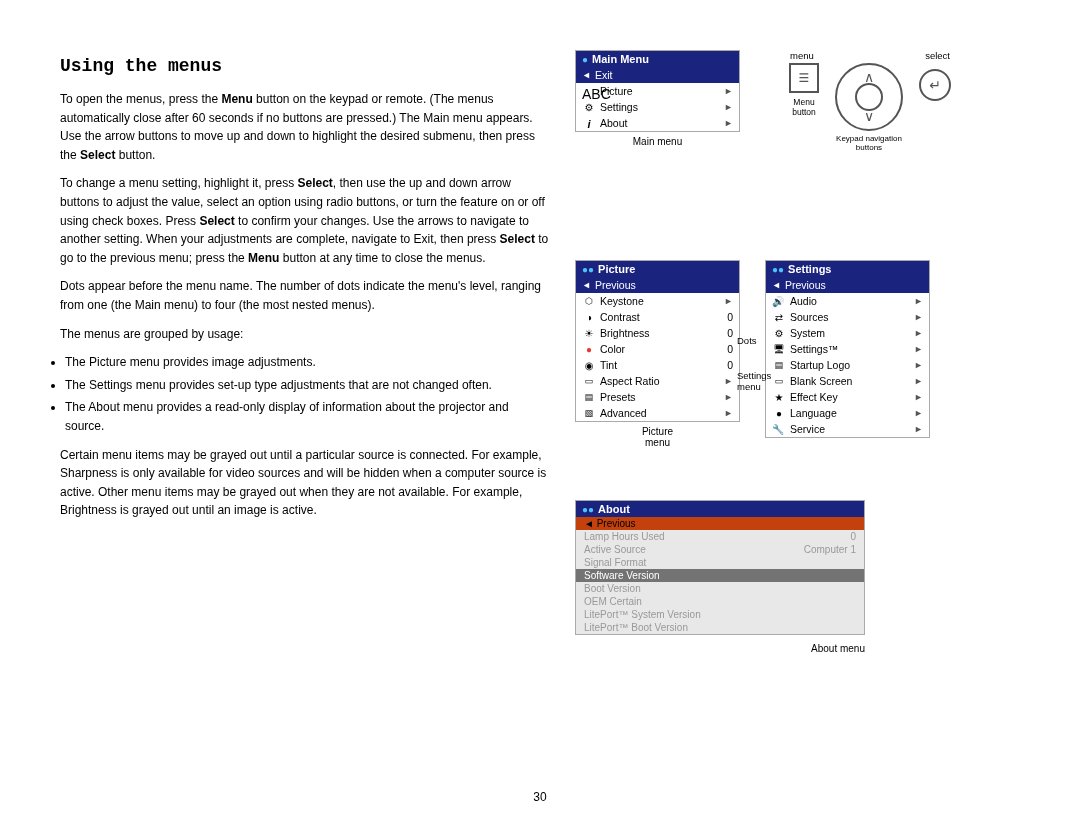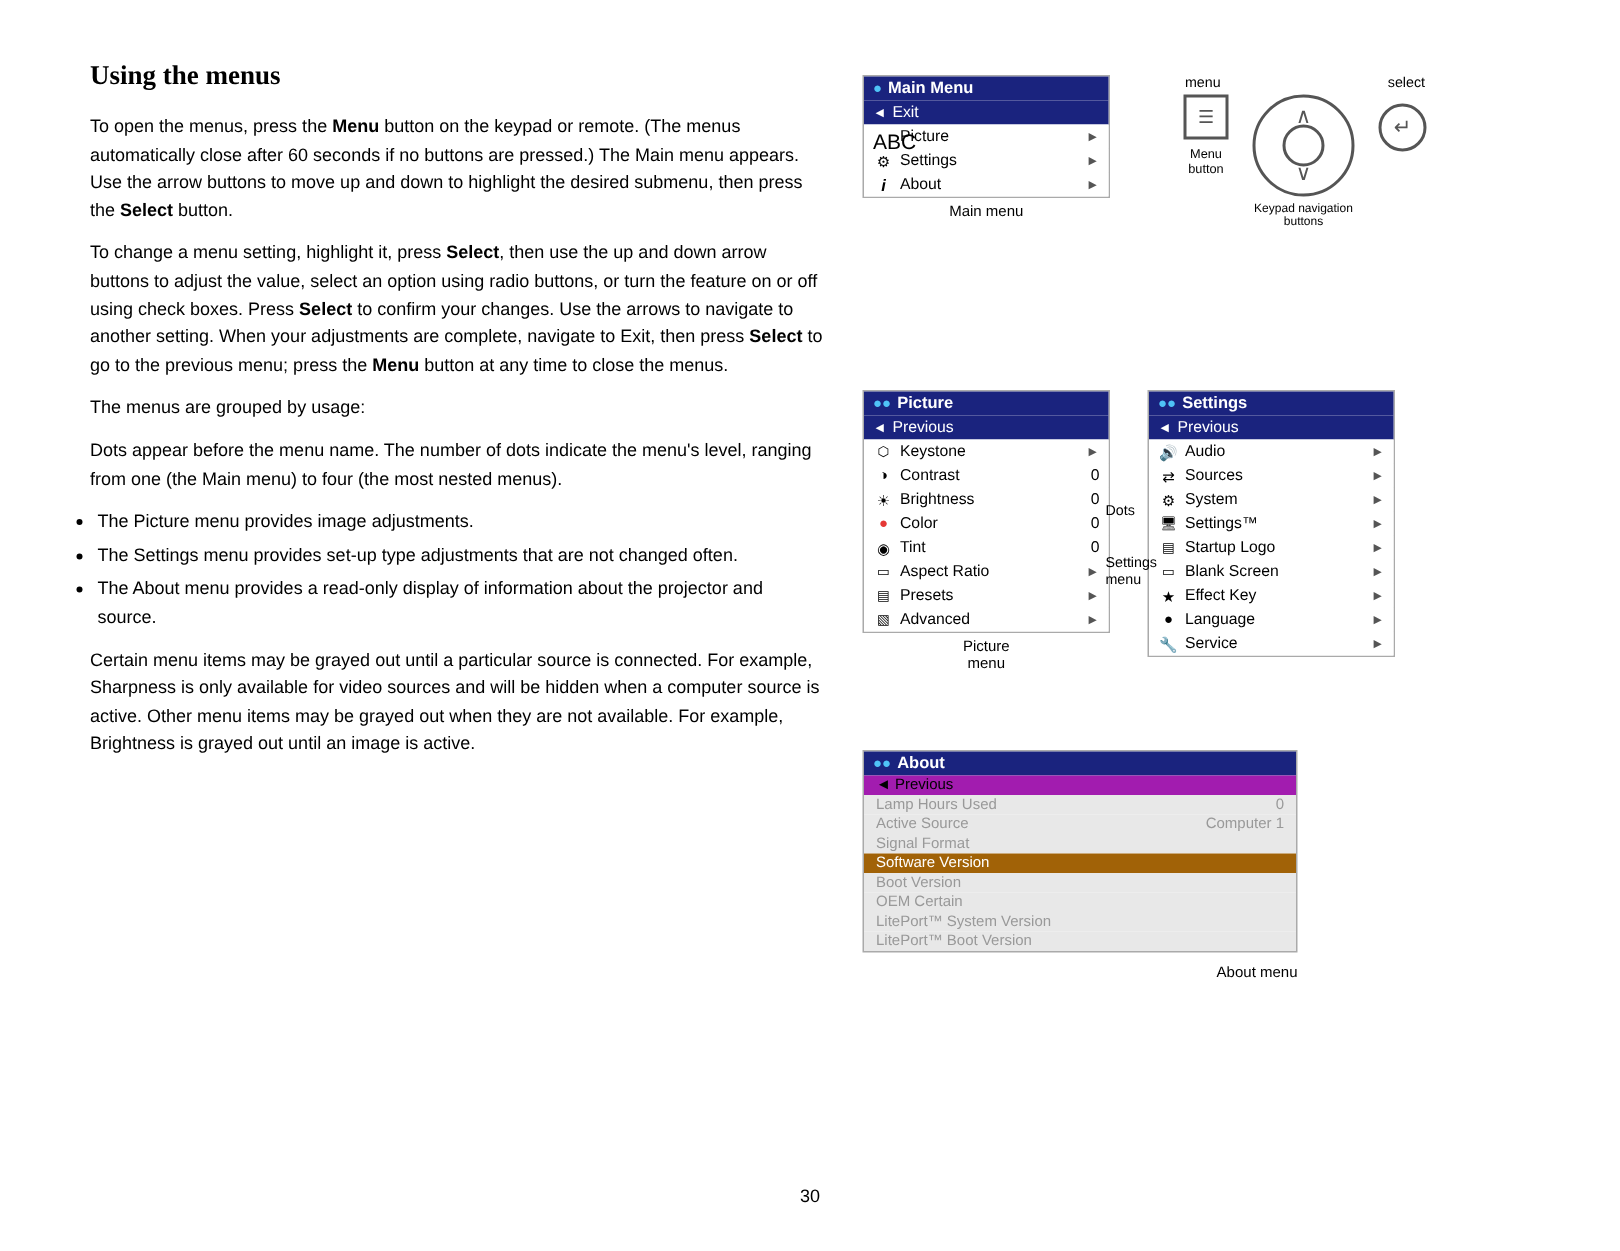--- a/index.html
+++ b/index.html
@@ -19,21 +19,22 @@
       position: absolute;
       left: 60px;
       top: 40px;
       width: 490px;
     }
 
     .section-title {
       font-size: 18px;
       font-weight: bold;
       margin-bottom: 14px;
-      font-family: Liberation Serif, serif;
+      font-family: Liberation Mono, monospace;
+      margin-top: 16px;
     }
 
     .body-text {
       font-family: Arial, sans-serif;
       font-size: 12px;
       line-height: 1.55;
       color: #000;
       margin-bottom: 10px;
     }
 
@@ -271,43 +272,43 @@
       padding: 1px 8px;
       display: flex;
       align-items: center;
       justify-content: space-between;
       font-size: 10px;
       color: #999;
       background: #e8e8e8;
     }
 
     .about-item.highlighted {
-      background: #a16207;
+      background: #737373;
       color: #fff;
     }
   </style>
 </head>
 <body>
 
 <div class="left-col">
   <h1 class="section-title">Using the menus</h1>
 
   <p class="body-text">
     To open the menus, press the <strong>Menu</strong> button on the keypad or remote. (The menus automatically close after 60 seconds if no buttons are pressed.) The Main menu appears. Use the arrow buttons to move up and down to highlight the desired submenu, then press the <strong>Select</strong> button.
   </p>
 
   <p class="body-text">
     To change a menu setting, highlight it, press <strong>Select</strong>, then use the up and down arrow buttons to adjust the value, select an option using radio buttons, or turn the feature on or off using check boxes. Press <strong>Select</strong> to confirm your changes. Use the arrows to navigate to another setting. When your adjustments are complete, navigate to Exit, then press <strong>Select</strong> to go to the previous menu; press the <strong>Menu</strong> button at any time to close the menus.
   </p>
 
-  <p class="body-text">The menus are grouped by usage:</p>
-
   <p class="body-text">
     Dots appear before the menu name. The number of dots indicate the menu's level, ranging from one (the Main menu) to four (the most nested menus).
   </p>
+
+  <p class="body-text">The menus are grouped by usage:</p>
 
   <ul class="bullet-list">
     <li>The Picture menu provides image adjustments.</li>
     <li>The Settings menu provides set-up type adjustments that are not changed often.</li>
     <li>The About menu provides a read-only display of information about the projector and source.</li>
   </ul>
 
   <p class="body-text">
     Certain menu items may be grayed out until a particular source is connected. For example, Sharpness is only available for video sources and will be hidden when a computer source is active. Other menu items may be grayed out when they are not available. For example, Brightness is grayed out until an image is active.
   </p>
@@ -536,21 +537,21 @@
   <div style="position:absolute;left:167px;top:295px;font-family:Arial,sans-serif;font-size:9.5px;">Dots</div>
 
   <div style="position:absolute;left:167px;top:330px;font-family:Arial,sans-serif;font-size:9.5px;text-align:left;">Settings<br>menu</div>
 
   <div class="about-menu-wrap">
     <div class="menu-box about-menu-box">
       <div class="menu-title-bar">
         <span class="dots">●●</span>
         <span>About</span>
       </div>
-      <div class="about-item" style="color:#000;background:#a21caf;text-align:right;">
+      <div class="about-item" style="color:#000;background:#c2410c;text-align:right;">
         <span>◄ Previous</span>
       </div>
       <div class="about-item">
         <span>Lamp Hours Used</span>
         <span>0</span>
       </div>
       <div class="about-item">
         <span>Active Source</span>
         <span>Computer 1</span>
       </div>

